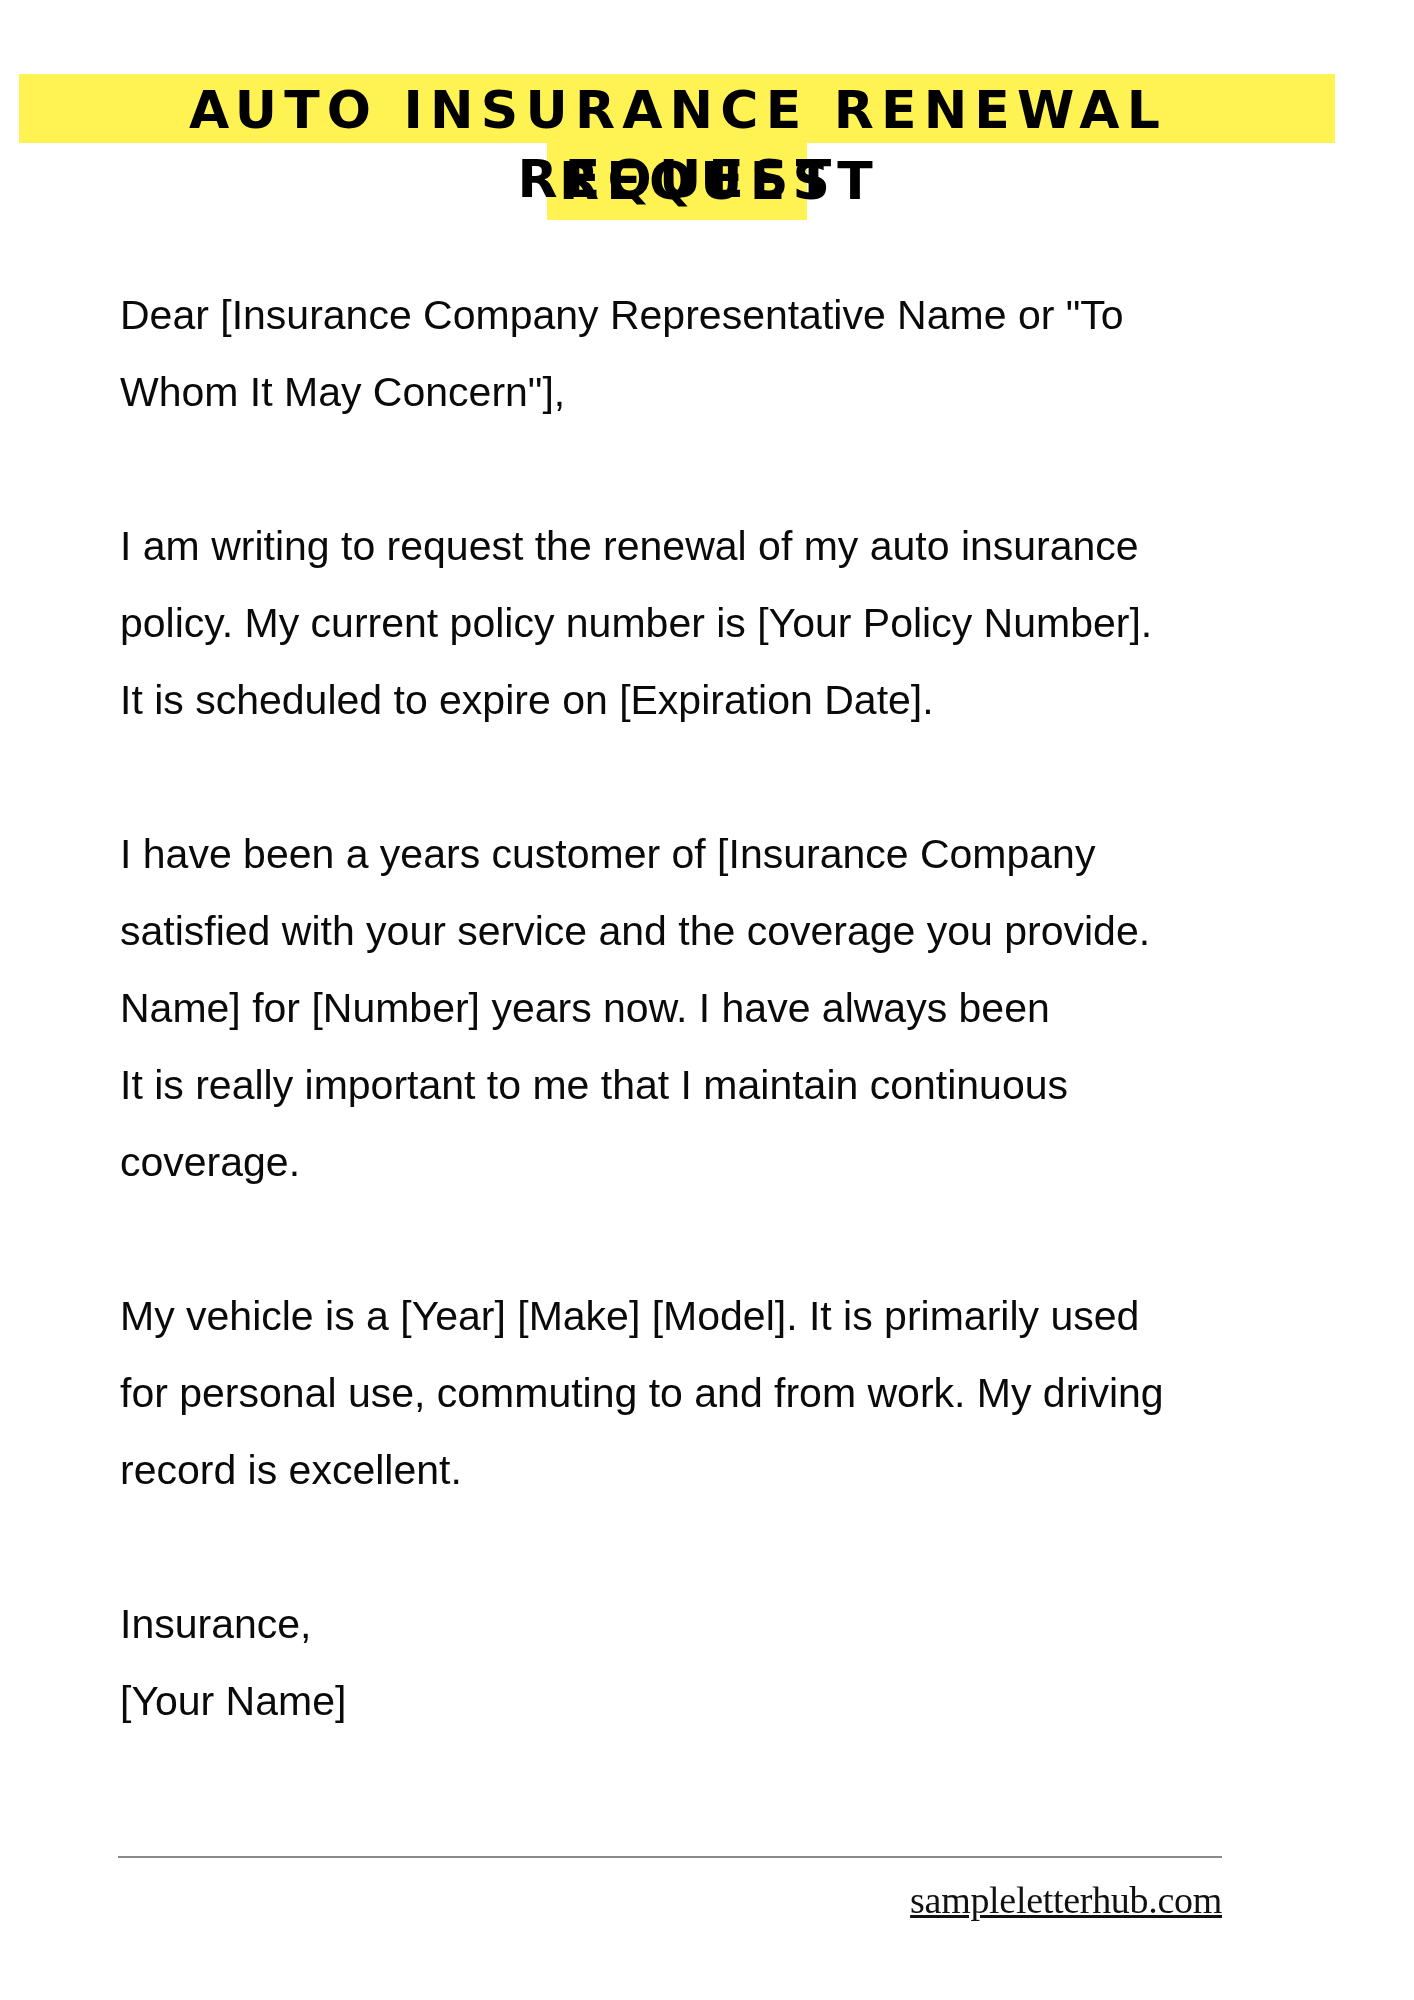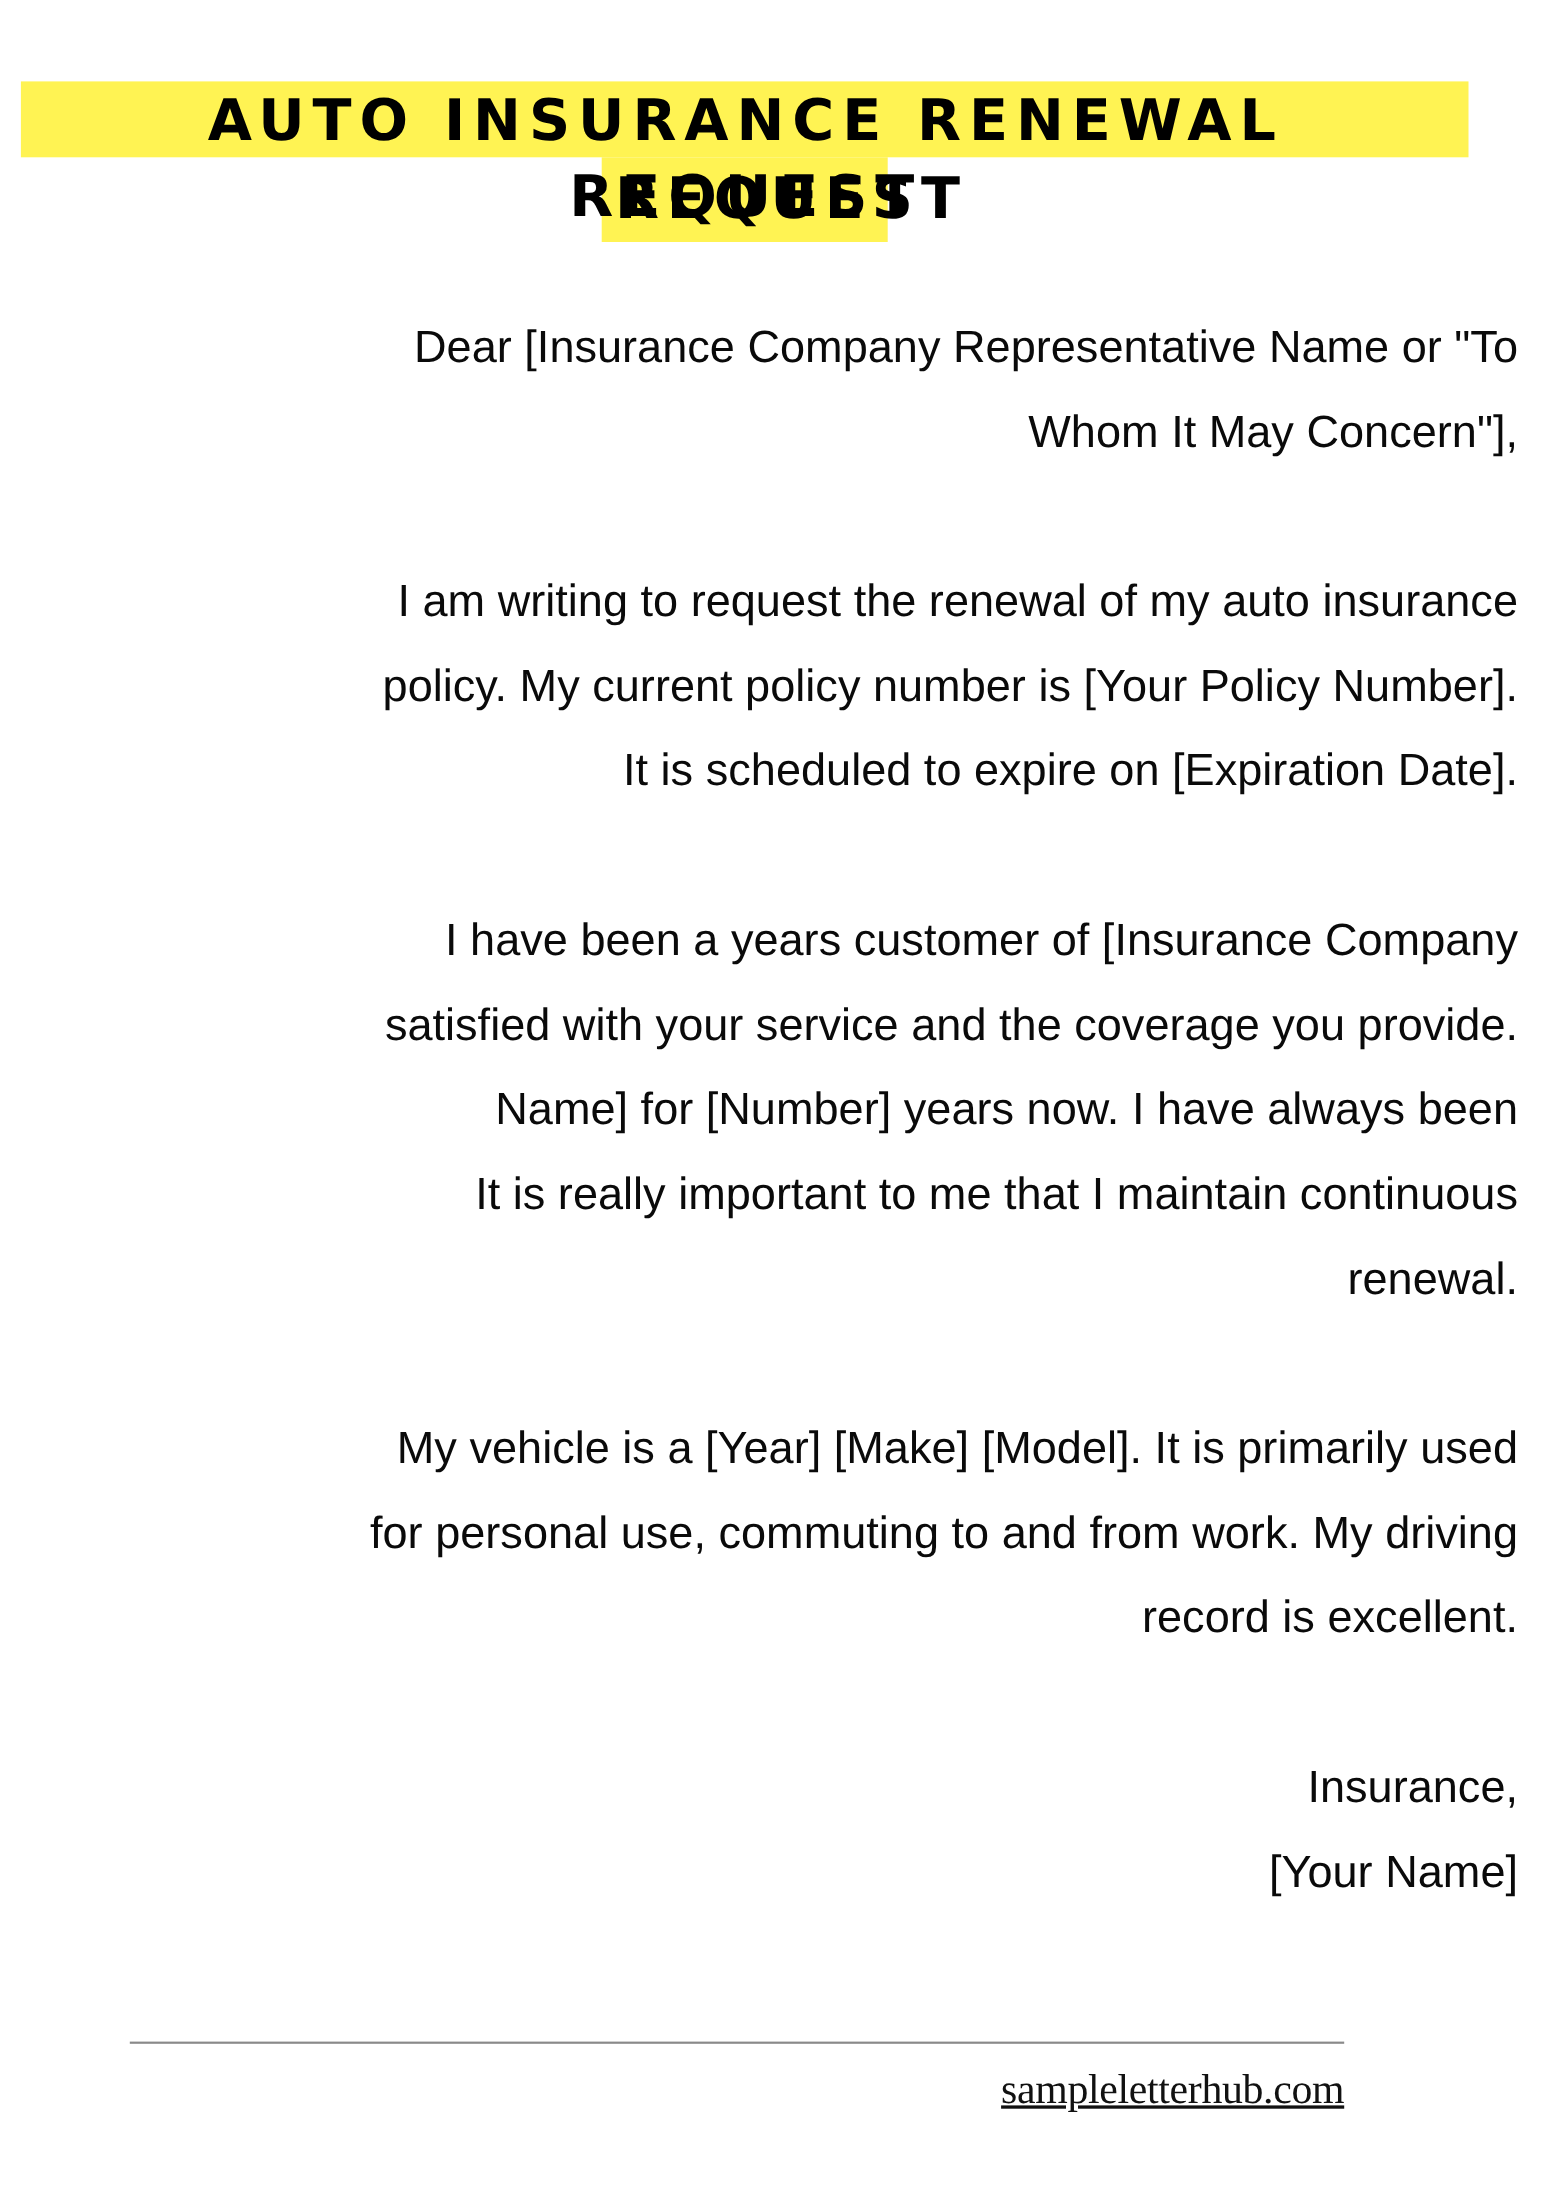--- a/index.html
+++ b/index.html
@@ -37,21 +37,20 @@
     .title-line.l1 { height: 69px; line-height: 69px; width: 1316px; margin-left: 19px; }
     .title-line.l2 { height: 77px; line-height: 77px; width: 260px; margin-left: 547px; padding-top: 0; }
     .letter-body {
       position: absolute;
       top: 277px;
       left: 120px;
       width: 1260px;
       font-size: 41px;
       line-height: 77px;
       color: #0a0a0a;
-      text-align: right;
     }
     .para { margin-bottom: 77px; }
     .para .line { display: block; white-space: nowrap; height: 77px; }
     .closing .line { display: block; white-space: nowrap; height: 77px; }
     .divider {
       position: absolute;
       top: 1856px;
       left: 118px;
       width: 1104px;
       height: 2px;
@@ -86,21 +85,21 @@
     <span class="line">I am writing to request the renewal of my auto insurance</span>
     <span class="line">policy. My current policy number is [Your Policy Number].</span>
     <span class="line">It is scheduled to expire on [Expiration Date].</span>
   </div>
 
   <div class="para">
     <span class="line">I have been a years customer of [Insurance Company</span>
     <span class="line">satisfied with your service and the coverage you provide.</span>
     <span class="line">Name] for [Number] years now. I have always been</span>
     <span class="line">It is really important to me that I maintain continuous</span>
-    <span class="line">renewal.</span>
+    <span class="line">coverage.</span>
   </div>
 
   <div class="para">
     <span class="line">My vehicle is a [Year] [Make] [Model]. It is primarily used</span>
     <span class="line">for personal use, commuting to and from work. My driving</span>
     <span class="line">record is excellent.</span>
   </div>
 
   <div class="closing">
     <span class="line">Insurance,</span>

